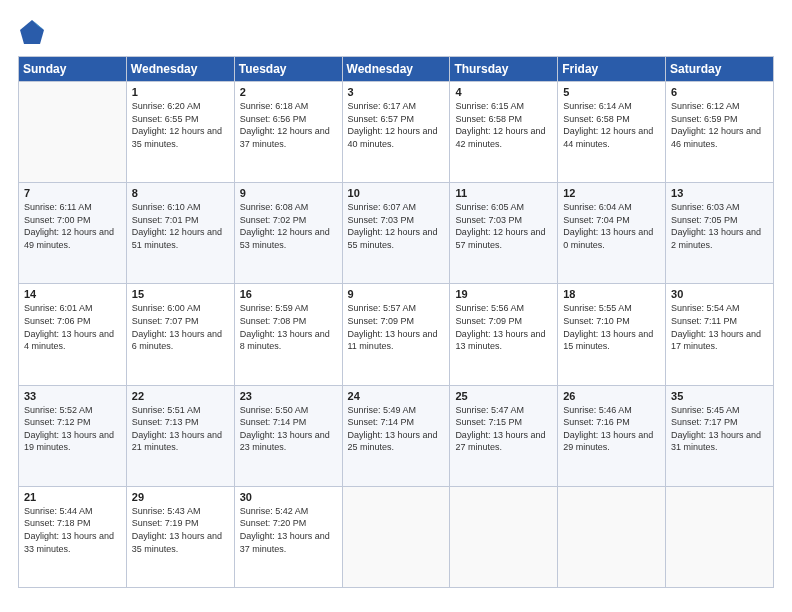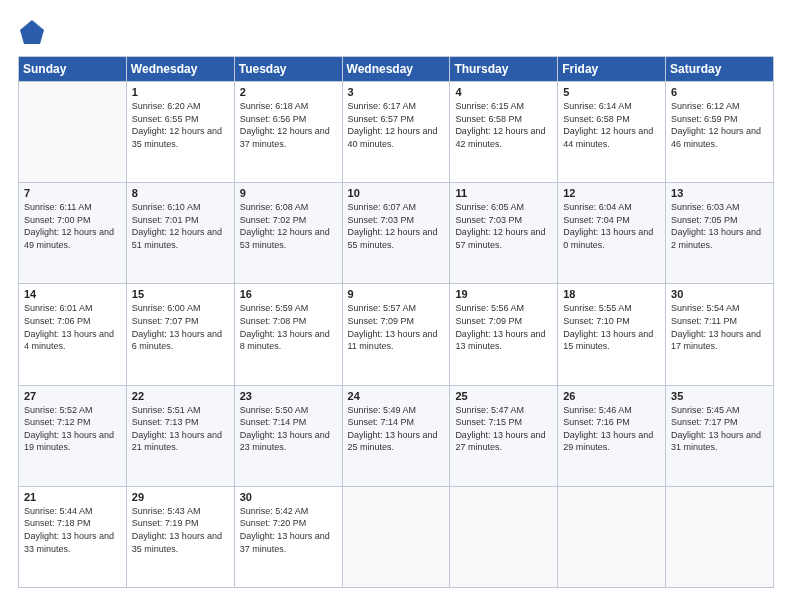--- a/index.html
+++ b/index.html
@@ -211,21 +211,21 @@
             <span class="day-number">18</span>
             <div class="day-info">Sunrise: 5:55 AM<br>Sunset: 7:10 PM<br>Daylight: 13 hours and 15 minutes.</div>
           </td>
           <td>
             <span class="day-number">30</span>
             <div class="day-info">Sunrise: 5:54 AM<br>Sunset: 7:11 PM<br>Daylight: 13 hours and 17 minutes.</div>
           </td>
         </tr>
         <tr>
           <td>
-            <span class="day-number">27</span>
+            <span class="day-number">33</span>
             <div class="day-info">Sunrise: 5:52 AM<br>Sunset: 7:12 PM<br>Daylight: 13 hours and 19 minutes.</div>
           </td>
           <td>
             <span class="day-number">22</span>
             <div class="day-info">Sunrise: 5:51 AM<br>Sunset: 7:13 PM<br>Daylight: 13 hours and 21 minutes.</div>
           </td>
           <td>
             <span class="day-number">23</span>
             <div class="day-info">Sunrise: 5:50 AM<br>Sunset: 7:14 PM<br>Daylight: 13 hours and 23 minutes.</div>
           </td>

